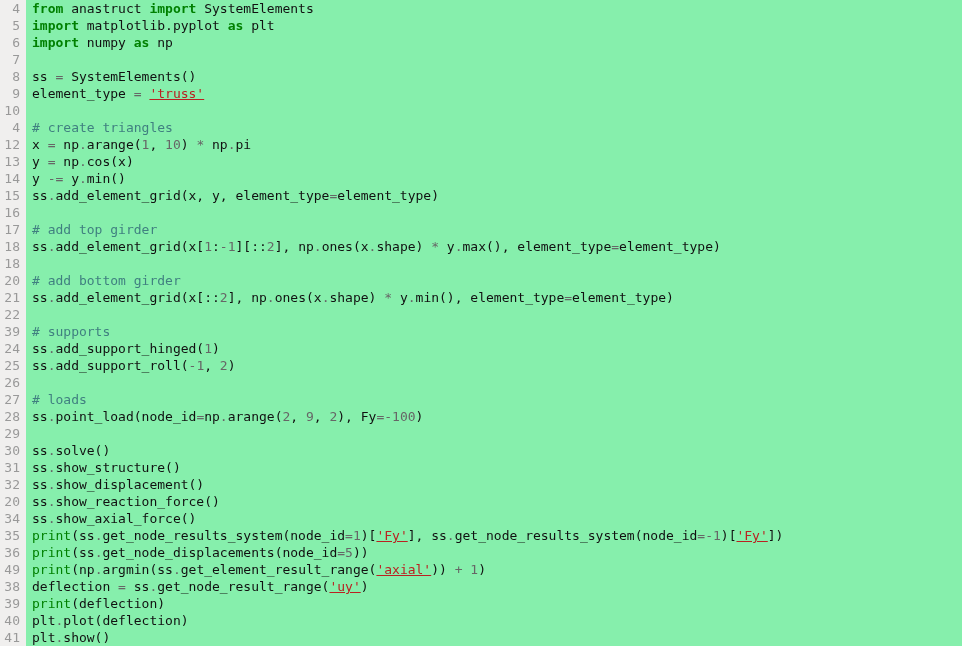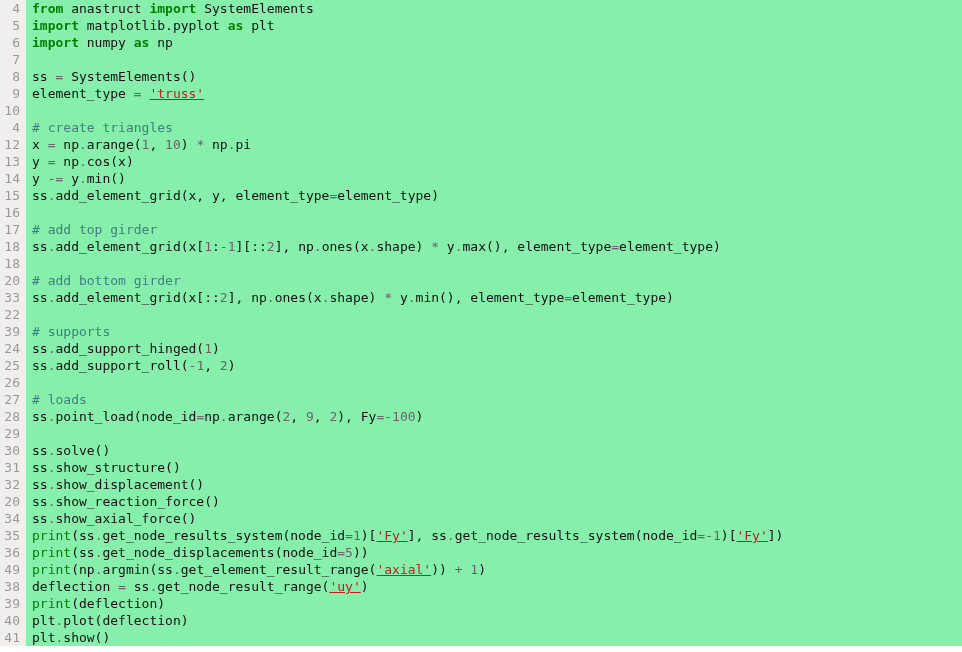--- a/index.html
+++ b/index.html
@@ -54,21 +54,21 @@
       <div class="line">4</div>
       <div class="line">12</div>
       <div class="line">13</div>
       <div class="line">14</div>
       <div class="line">15</div>
       <div class="line">16</div>
       <div class="line">17</div>
       <div class="line">18</div>
       <div class="line">18</div>
       <div class="line">20</div>
-      <div class="line">33</div>
+      <div class="line">21</div>
       <div class="line">22</div>
       <div class="line">39</div>
       <div class="line">24</div>
       <div class="line">25</div>
       <div class="line">26</div>
       <div class="line">27</div>
       <div class="line">28</div>
       <div class="line">29</div>
       <div class="line">30</div>
       <div class="line">31</div>

